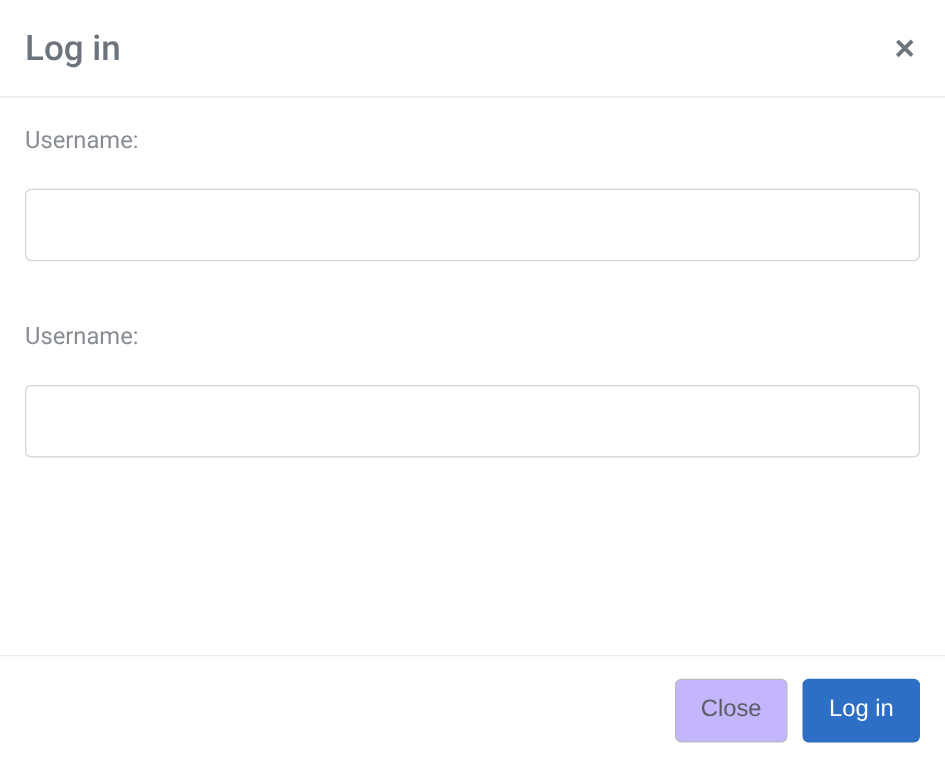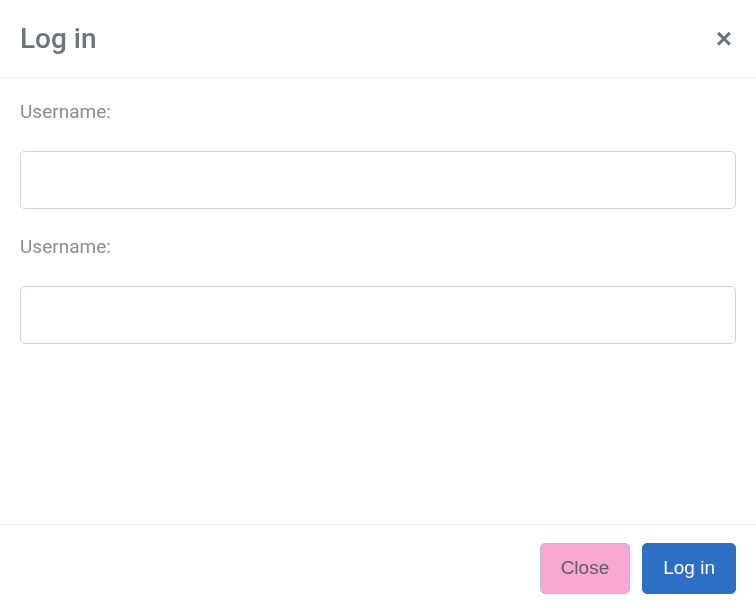--- a/index.html
+++ b/index.html
@@ -40,21 +40,21 @@
       color: #6c757d;
       cursor: pointer;
       line-height: 1;
       padding: 0 4px;
     }
     .modal-body {
       padding: 22px 20px 20px 20px;
       flex: 1;
     }
     .form-group {
-      margin-bottom: 26px;
+      margin-bottom: 48px;
     }
     .form-label {
       display: block;
       font-size: 19px;
       color: #888c93;
       margin-bottom: 28px;
     }
     .form-control {
       width: 100%;
       height: 58px;
@@ -79,21 +79,21 @@
       padding: 12px 20px;
       font-size: 19px;
       font-weight: 400;
       text-align: center;
       border-radius: 5px;
       cursor: pointer;
       line-height: 1.3;
     }
     .btn-secondary {
       color: #5a5e63;
-      background-color: #f9a8d4;
+      background-color: #c4b5fd;
       border: 1px solid #b9bcc0;
     }
     .btn-primary {
       color: #ffffff;
       background-color: #2e6fc6;
       border: 1px solid #2e6fc6;
     }
   </style>
 </head>
 <body>

